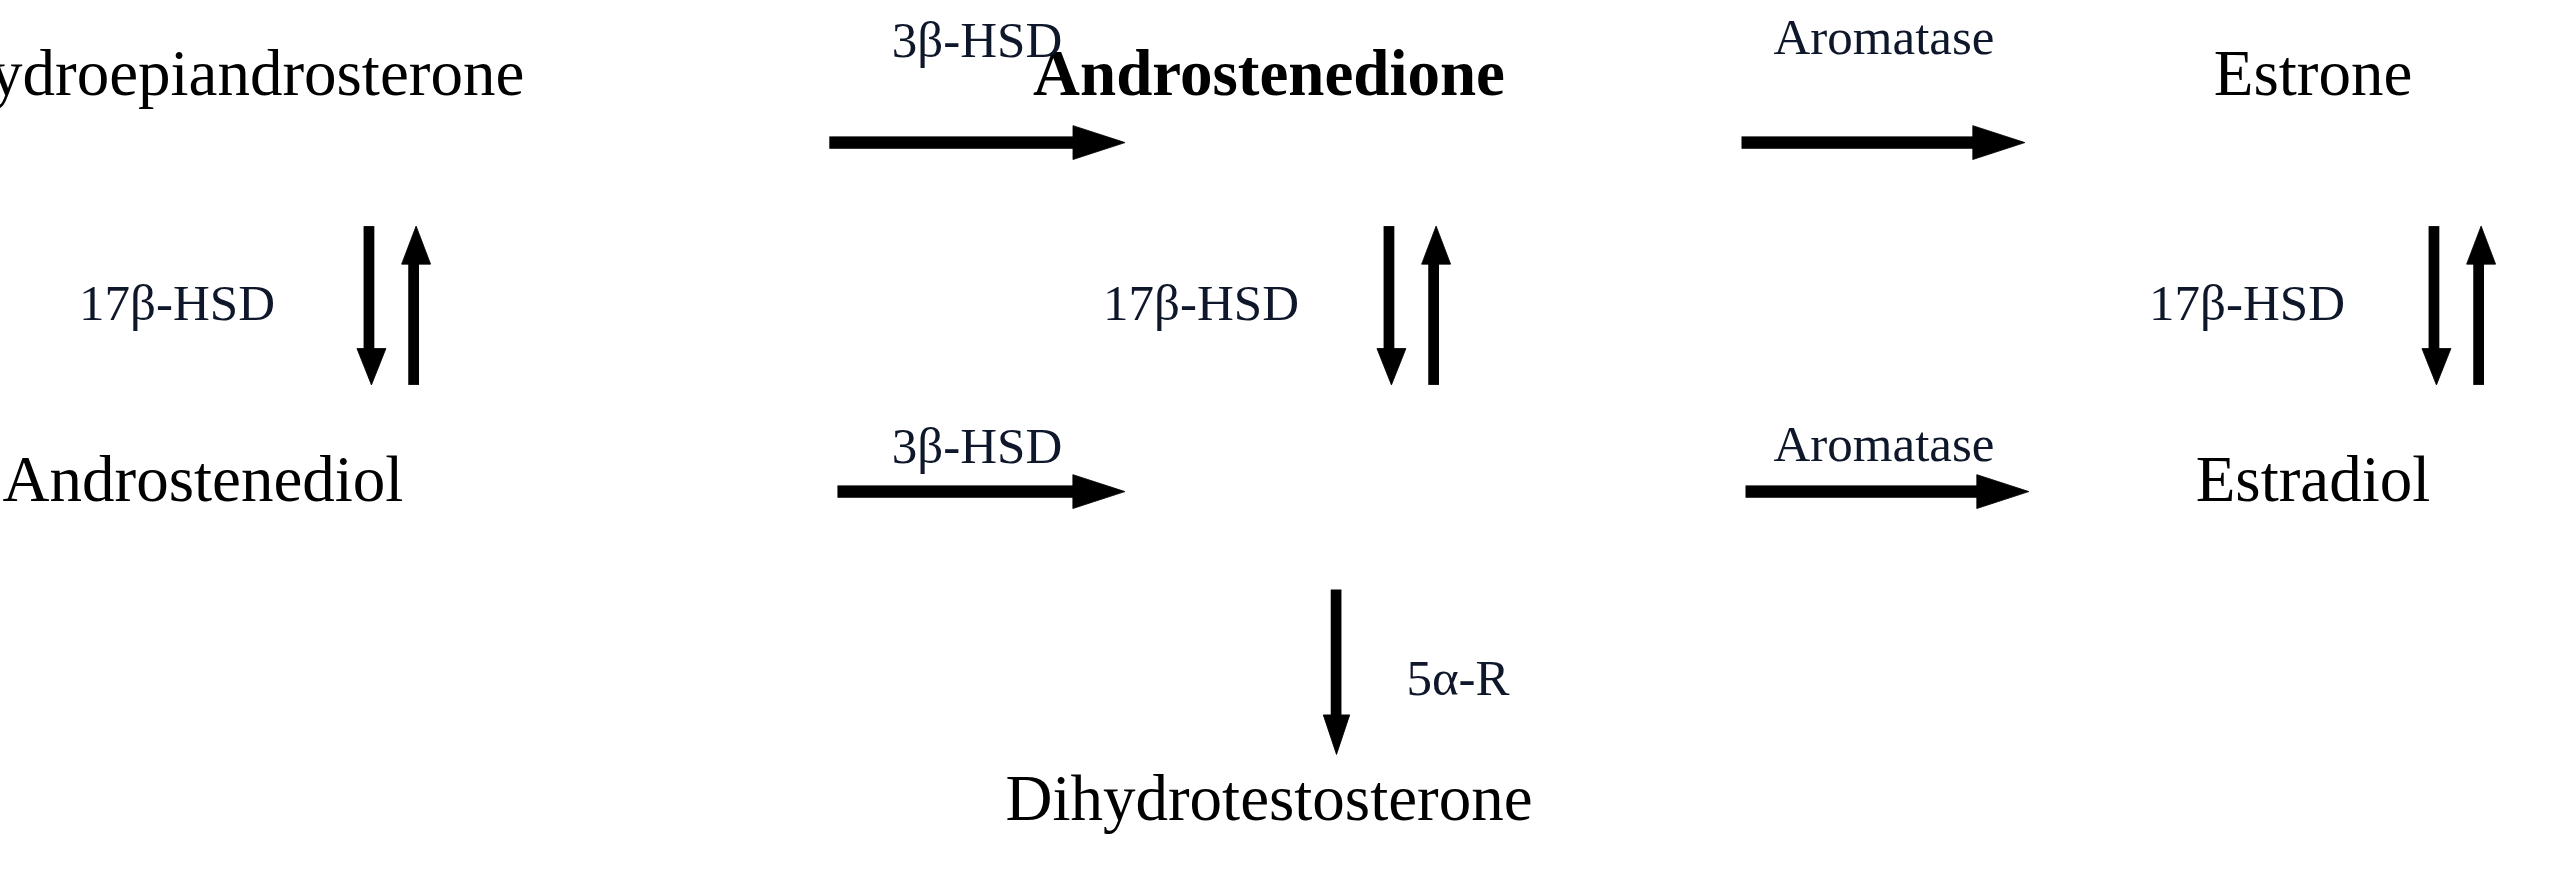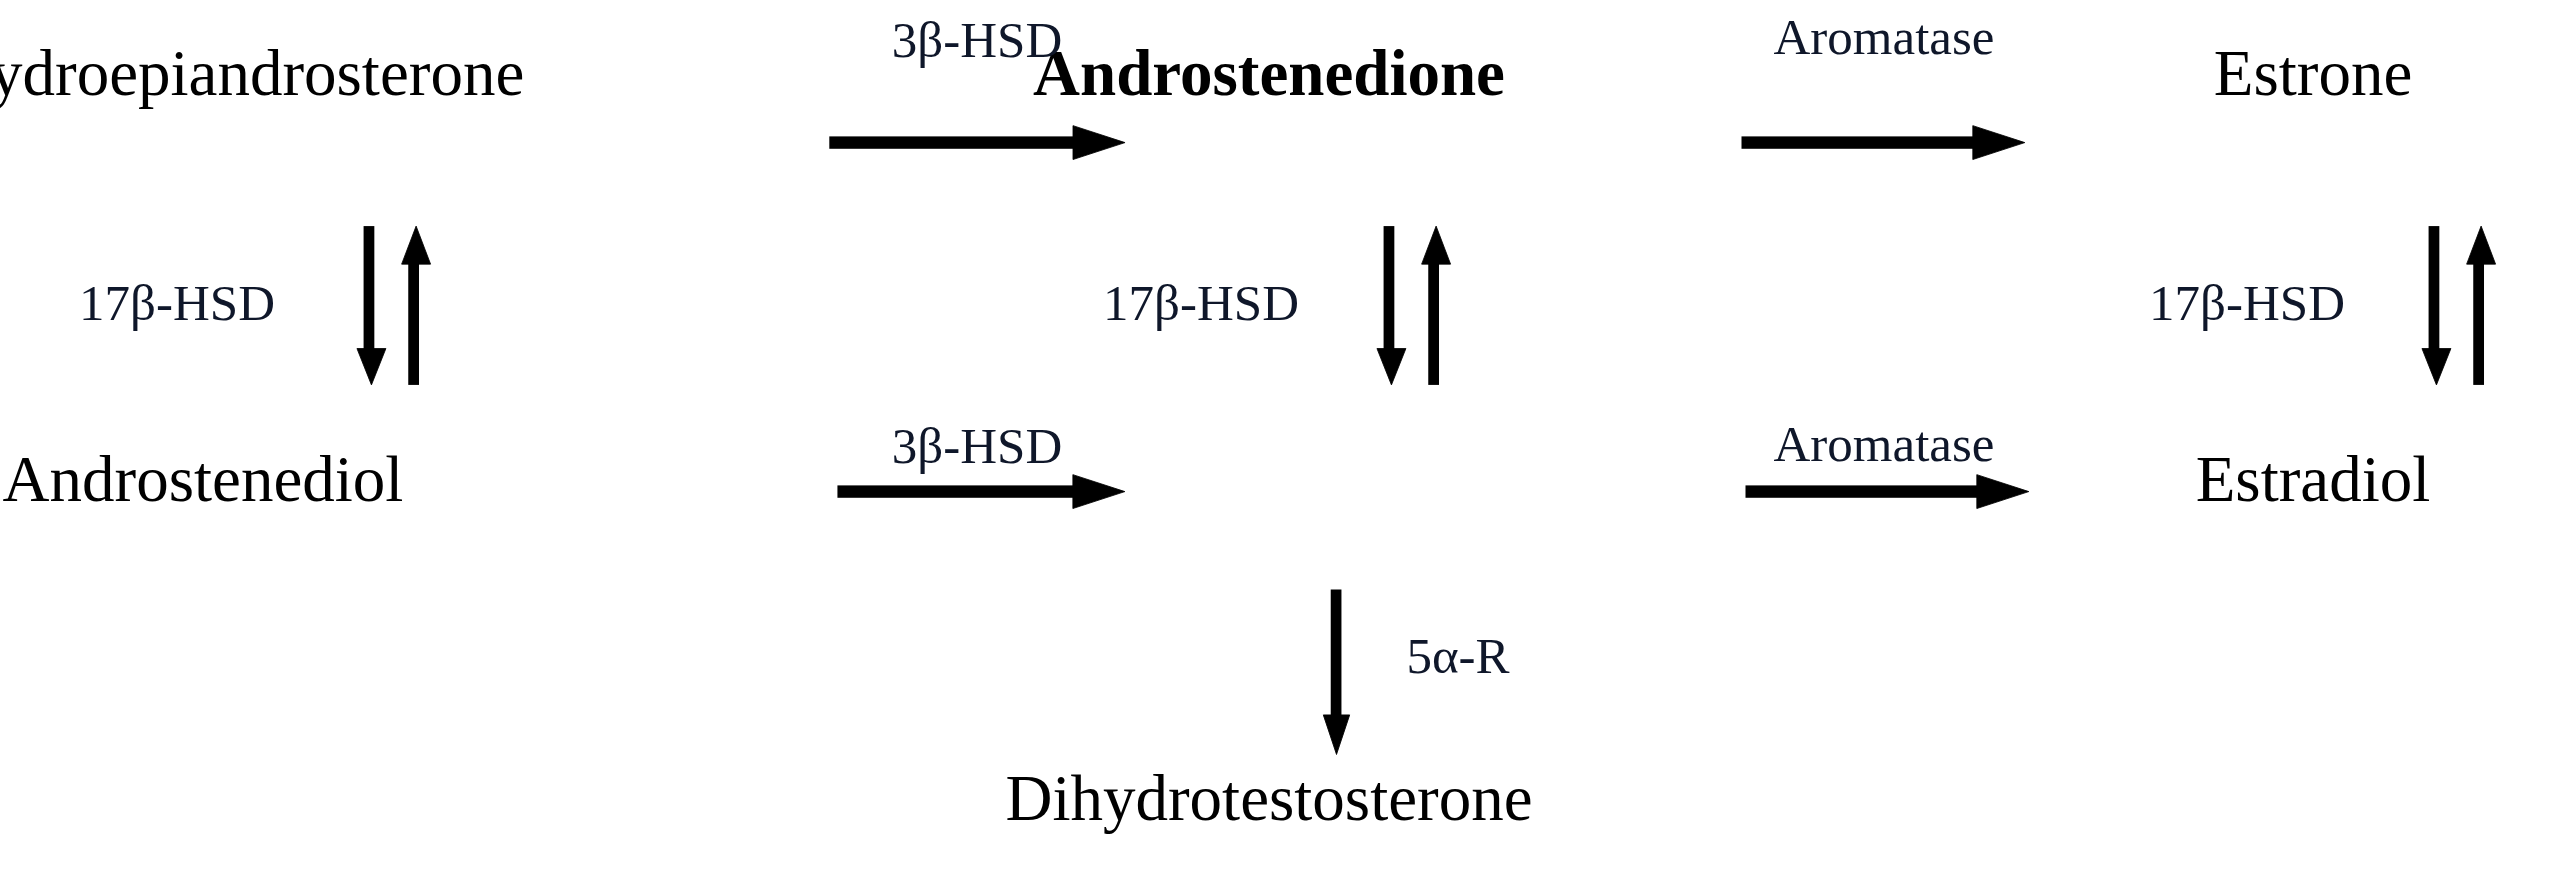--- a/index.html
+++ b/index.html
@@ -113,16 +113,16 @@
   <svg class="arrow-svg" style="left:1745px; top:473px;" width="286" height="38" viewBox="0 0 345 46">
     <rect x="0" y="15" width="290" height="15"></rect>
     <polygon points="280,2 343,22.5 280,43"></polygon>
   </svg>
   <div class="enzyme" style="left:1884px; top:444px;">Aromatase</div>
 
   <svg class="arrow-svg" style="left:1320px; top:589px;" width="33" height="166" viewBox="0 0 40 200">
     <rect x="13" y="0" width="13" height="162"></rect>
     <polygon points="4,152 36,152 20,200"></polygon>
   </svg>
-  <div class="enzyme" style="left:1458px; top:656px;">5α-R</div>
+  <div class="enzyme" style="left:1458px; top:678px;">5α-R</div>
 
 </div>
 
 
 </body></html>

